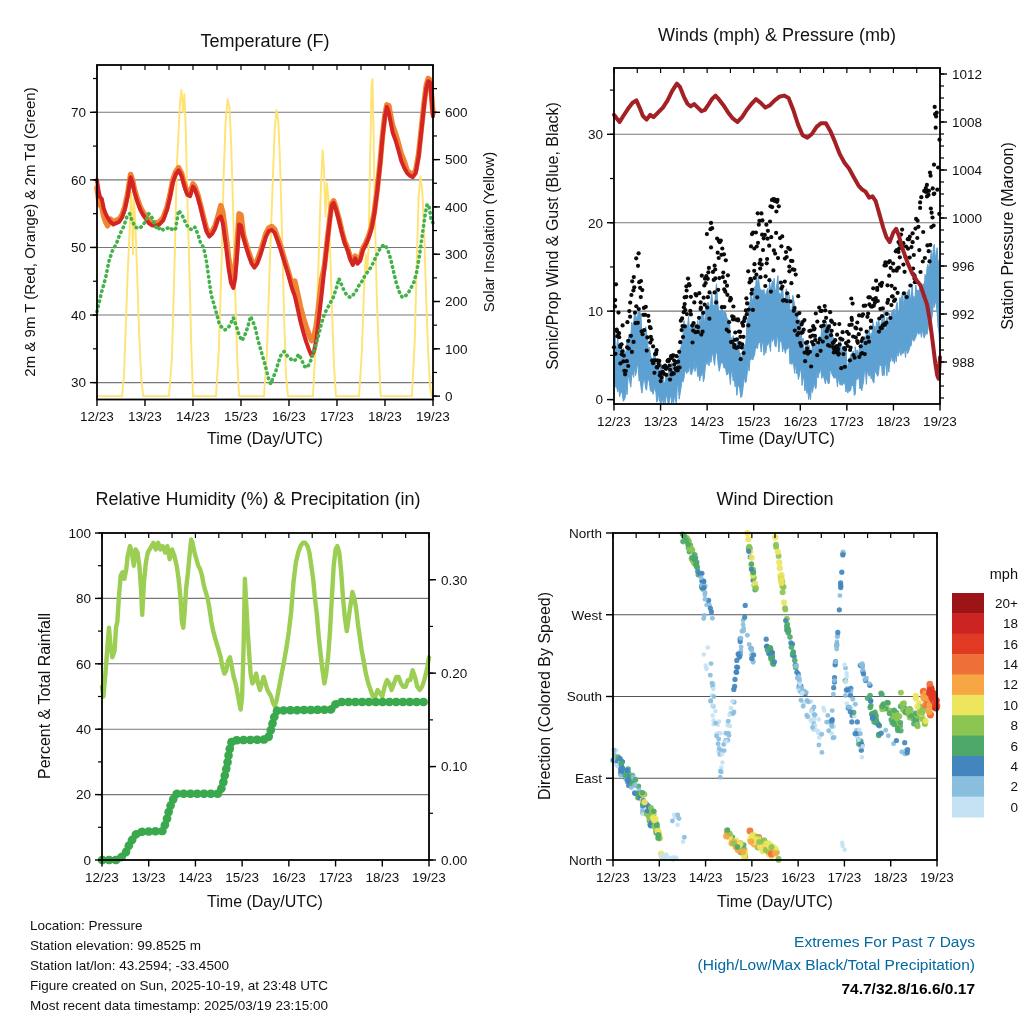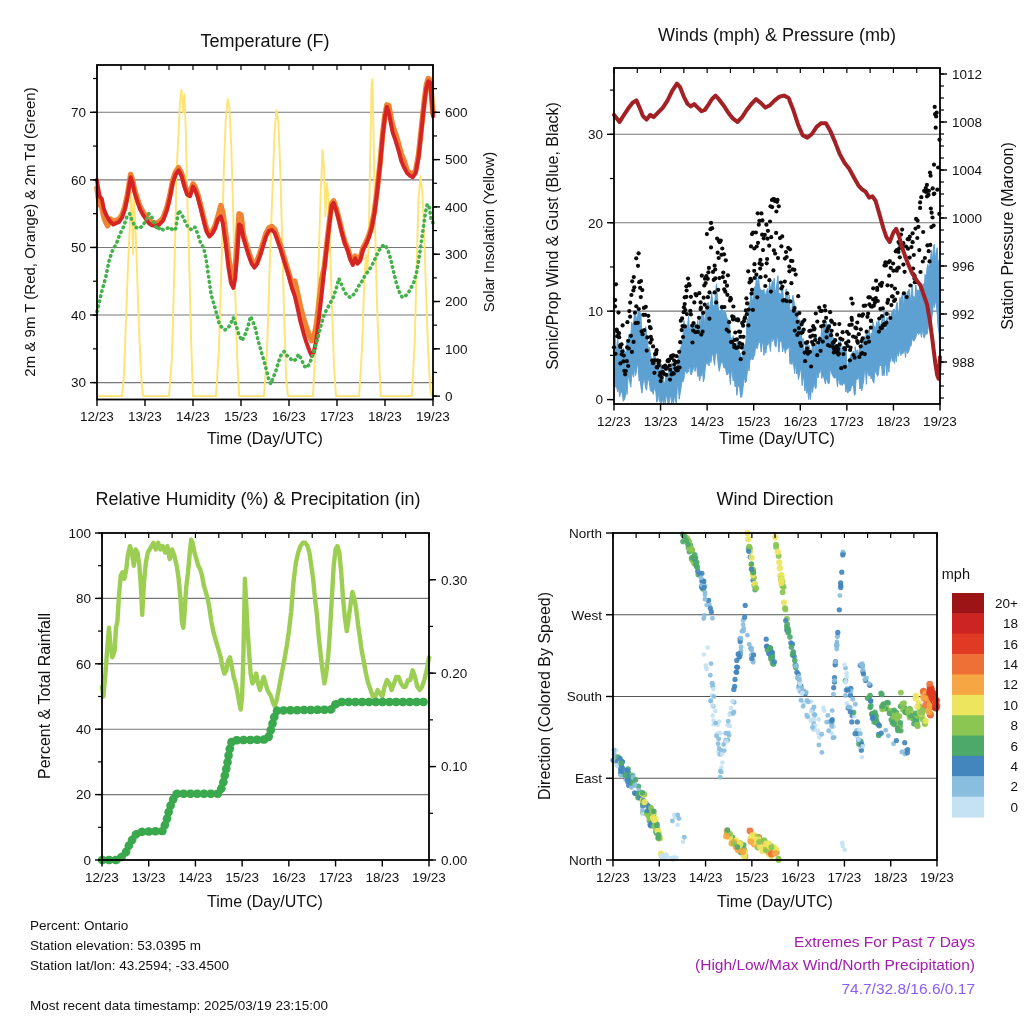--- a/index.html
+++ b/index.html
@@ -4,22 +4,22 @@
 <style>
   html,body{margin:0;padding:0;background:#fff;}
   .canvas{position:relative;width:1024px;height:1024px;background:#ffffff;
           font-family:"Liberation Sans",sans-serif;color:#111;overflow:hidden;}
   .htitle{position:absolute;text-align:center;white-space:nowrap;font-size:18px;color:#111;}
   .xtitle{position:absolute;text-align:center;white-space:nowrap;font-size:16px;color:#111;}
   .vlabel{position:absolute;width:500px;height:20px;line-height:20px;text-align:center;
           white-space:nowrap;transform:rotate(-90deg);transform-origin:center;font-size:15px;color:#111;}
   .vlabel2{font-size:16px;}
   .footer-line{position:absolute;left:30px;font-size:13.5px;white-space:nowrap;color:#111;}
-  .ext-line{position:absolute;text-align:right;white-space:nowrap;font-size:15.5px;color:#a21caf;}
-  .ext-val{font-weight:normal;color:#8b5cf6;}
+  .ext-line{position:absolute;text-align:right;white-space:nowrap;font-size:15.5px;color:#0369a1;}
+  .ext-val{font-weight:bold;color:#000000;}
   .cbar-title{position:absolute;text-align:right;font-size:14.5px;color:#111;white-space:nowrap;}
   svg text{font-family:"Liberation Sans",sans-serif;fill:#111;}
 </style>
 </head>
 <body>
 
 <div class="canvas">
   <svg id="charts" width="1024" height="1024" style="position:absolute;left:0;top:0;">
       <line x1="97" y1="382.6060606060606" x2="433" y2="382.6060606060606" stroke="#777777" stroke-width="1.1"></line>
       <line x1="97" y1="315.030303030303" x2="433" y2="315.030303030303" stroke="#777777" stroke-width="1.1"></line>
@@ -1795,23 +1795,24 @@
   <div class="xtitle" style="left:-35px;top:893px;width:600px">Time (Day/UTC)</div>
   <div class="xtitle" style="left:475px;top:893px;width:600px">Time (Day/UTC)</div>
 
   <div class="vlabel" style="left:-220px;top:222px">2m &amp; 9m T (Red, Orange) &amp; 2m Td (Green)</div>
   <div class="vlabel" style="left:239px;top:222px">Solar Insolation (Yellow)</div>
   <div class="vlabel vlabel2" style="left:303px;top:226px">Sonic/Prop Wind &amp; Gust (Blue, Black)</div>
   <div class="vlabel vlabel2" style="left:758px;top:226px">Station Pressure (Maroon)</div>
   <div class="vlabel vlabel2" style="left:-205px;top:686px">Percent &amp; Total Rainfall</div>
   <div class="vlabel vlabel2" style="left:295px;top:686px">Direction (Colored By Speed)</div>
 
-  <div class="cbar-title" style="left:880px;top:566px;width:90px">mph</div>
+  <div class="cbar-title" style="left:928px;top:566px;width:90px">mph</div>
 
-  <div class="footer-line" style="top:918px">Percent: Ontario</div>
-  <div class="footer-line" style="top:938px">Station elevation: 53.0395 m</div>
+  <div class="footer-line" style="top:918px">Location: Pressure</div>
+  <div class="footer-line" style="top:938px">Station elevation: 99.8525 m</div>
   <div class="footer-line" style="top:958px">Station lat/lon: 43.2594; -33.4500</div>
+  <div class="footer-line" style="top:978px">Figure created on Sun, 2025-10-19, at 23:48 UTC</div>
   <div class="footer-line" style="top:998px">Most recent data timestamp: 2025/03/19 23:15:00</div>
 
   <div class="ext-line" style="left:575px;top:933px;width:400px">Extremes For Past 7 Days</div>
-  <div class="ext-line" style="left:575px;top:956px;width:400px">(High/Low/Max Wind/North Precipitation)</div>
+  <div class="ext-line" style="left:575px;top:956px;width:400px">(High/Low/Max Black/Total Precipitation)</div>
   <div class="ext-line ext-val" style="left:575px;top:980px;width:400px">74.7/32.8/16.6/0.17</div>
 </div>
 
 </body></html>

